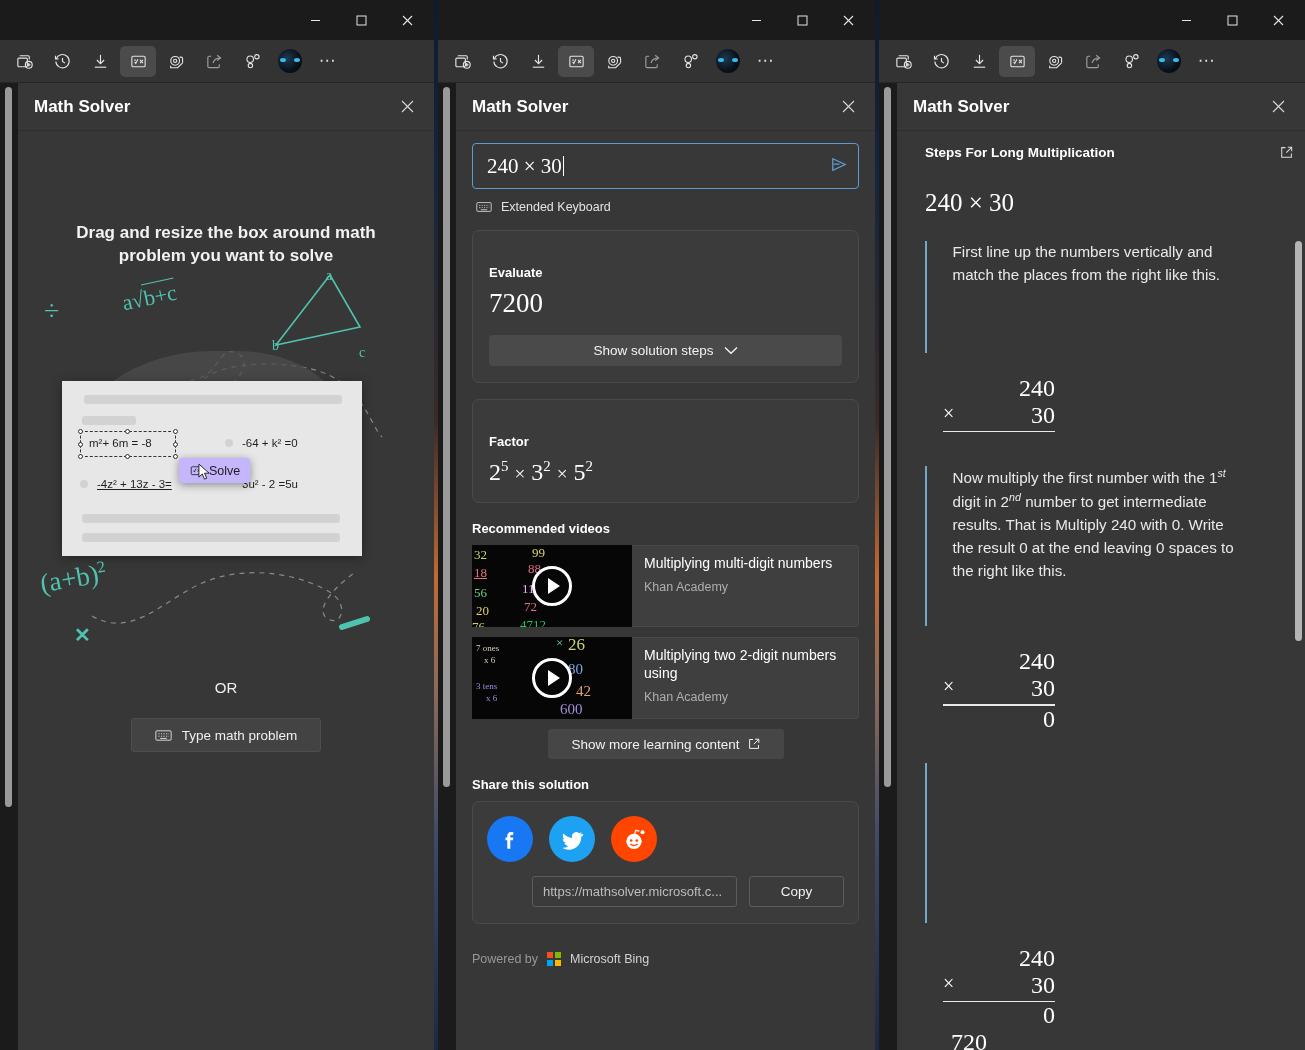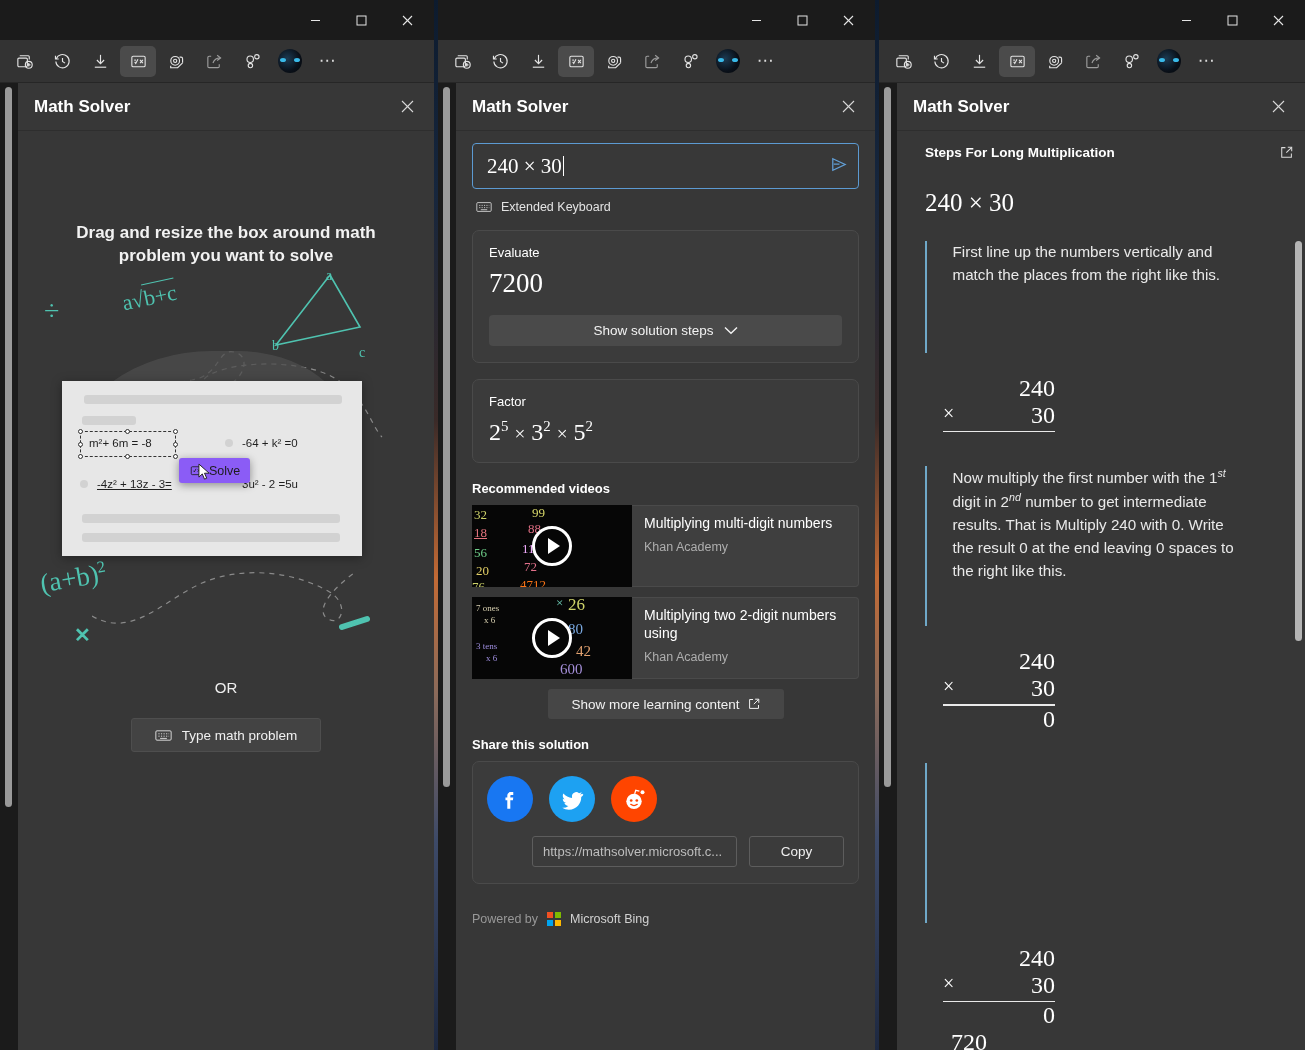--- a/index.html
+++ b/index.html
@@ -118,21 +118,21 @@
   }
   .ln { position:absolute; background:#d2d2d2; border-radius:3px; height:9px; }
   .eqtxt { position:absolute; color:#1f1f1f; font-size:11.5px; font-family:"Liberation Sans",sans-serif; white-space:nowrap;}
   .selbox {
     position:absolute; left:18px; top:50px; width:96px; height:26px;
     border:1px dashed #333;
   }
   .hdl { position:absolute; width:5px; height:5px; border:1px solid #333; border-radius:50%; background:#fff; }
   .solvepop {
     position:absolute; left:117px; top:77px;
-    background:#8b5cf6; border-radius:3px; box-shadow:0 2px 8px rgba(0,0,0,.4);
+    background:#c4b5fd; border-radius:3px; box-shadow:0 2px 8px rgba(0,0,0,.4);
     padding:5px 10px; display:flex; align-items:flex-end; gap:5px;
     color:#1d1d1d; font-size:12.5px;
   }
   .cursor { position:absolute; left:136px; top:82px; width:13px; height:18px; }
   .doodle { position:absolute; stroke:#4fc3b0; fill:none; }
   .ddl-txt { position:absolute; color:#4fc3b0; font-family:"Liberation Serif",serif; }
 
   .or { text-align:center; color:#efefef; font-size:15px; margin-top:6px;}
   .typebtn {
     margin: 22px auto 0; width:190px; height:34px;
@@ -152,21 +152,21 @@
     flex:1; color:#fff; font-size:21px;
     font-family:"Liberation Serif", serif;
   }
   .caret { display:inline-block; width:1px; height:20px; background:#fff; vertical-align:-3px; margin-left:1px;}
   .sendic { color:#62a0d8; }
   .extkb { display:flex; align-items:center; gap:9px; margin:11px 0 0 4px; color:#e3e3e3; font-size:12.5px;}
   .card {
     margin-top: 16px; background:#3b3b3b; border:1px solid #4a4a4a;
     border-radius:7px; padding:14px 16px 16px;
   }
-  .card h4 { font-size:13px; font-weight:400; color:#fff; }
+  .card h4 { font-size:13px; font-weight:700; color:#fff;margin-top:20px; }
   .bigval { font-size:27px; color:#fff; margin-top:8px; font-family:"Liberation Serif", serif;}
   .mathexp { font-size:24px; color:#fff; margin-top:9px; font-family:"Liberation Serif", serif;}
   .mathexp sup { font-size:0.62em; vertical-align: super; }
   .mathexp .tm { font-size:0.8em; padding:0 6px; }
   .showsteps {
     margin-top:16px; height:31px; background:#4a4a4a; border-radius:4px;
     display:flex; align-items:center; justify-content:center; gap:10px;
     color:#f2f2f2; font-size:13.5px;
   }
   .sechead { font-size:13px; font-weight:700; color:#fff; margin:18px 0 9px; }
@@ -553,21 +553,21 @@
               <div class="thumb">
                 <span class="scrib" style="left:2px;top:2px;color:#cfd46a;">32</span>
                 <span class="scrib" style="left:2px;top:20px;color:#e4747e;text-decoration:underline;">18</span>
                 <span class="scrib" style="left:2px;top:40px;color:#6fd08a;">56</span>
                 <span class="scrib" style="left:4px;top:58px;color:#e2cf66;">20</span>
                 <span class="scrib" style="left:0px;top:74px;color:#cfd46a;">76</span>
                 <span class="scrib" style="left:60px;top:0px;color:#d9d96a;">99</span>
                 <span class="scrib" style="left:56px;top:16px;color:#e06f84;">88</span>
                 <span class="scrib" style="left:50px;top:36px;color:#f0abfc;text-align:right;">11</span>
                 <span class="scrib" style="left:52px;top:54px;color:#e0708a;">72</span>
-                <span class="scrib" style="left:48px;top:72px;color:#f97316;">4712</span>
+                <span class="scrib" style="left:48px;top:72px;color:#22c55e;">4712</span>
                 <div class="play">
                     <i></i>
                   </div>
               </div>
               <div class="vmeta">
                 <div class="vtitle">Multiplying multi-digit numbers</div>
                 <div class="vchan">Khan Academy</div>
               </div>
             </div>
 

